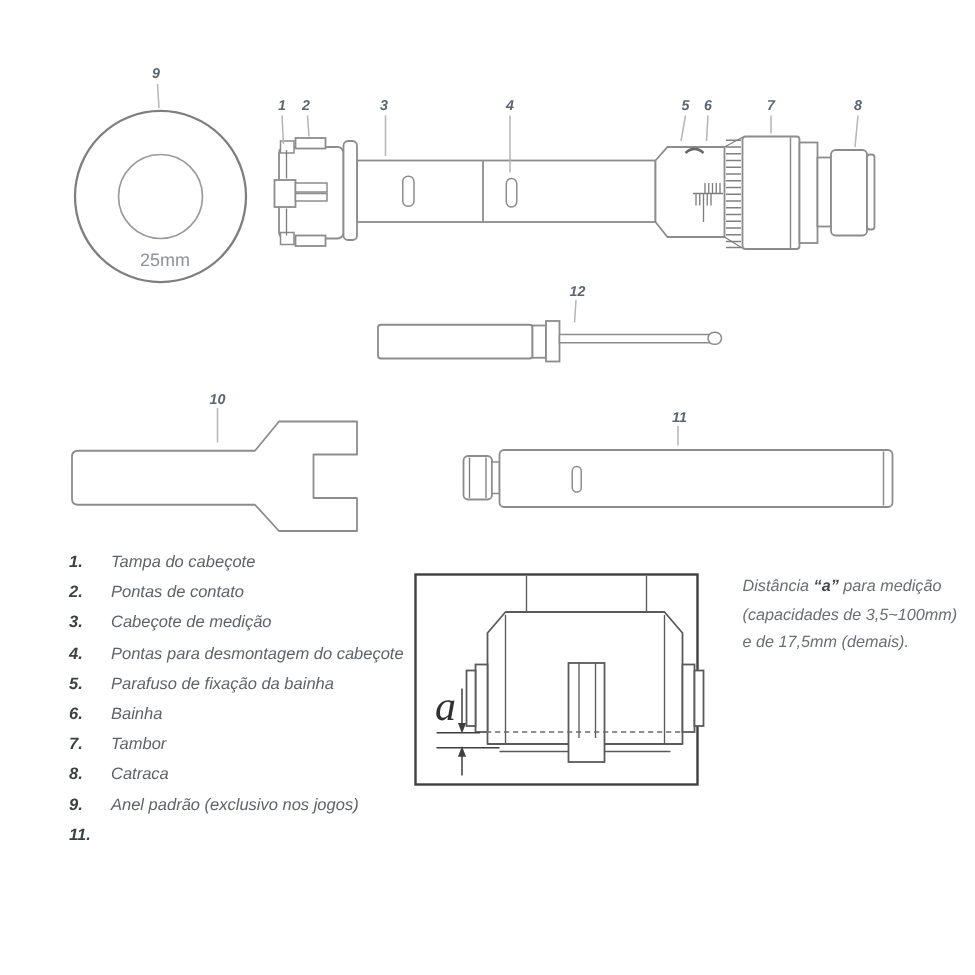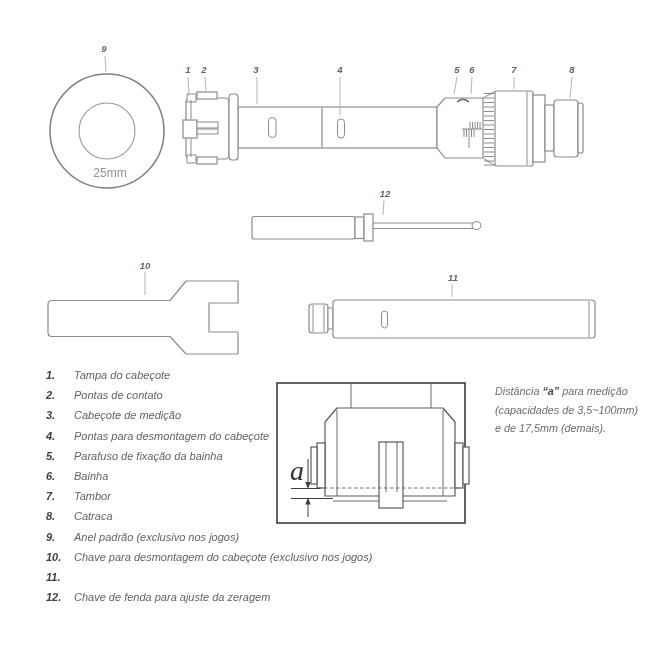--- a/index.html
+++ b/index.html
@@ -186,29 +186,21 @@
     </div>
     <div class="legend-row">
       <span class="num">8.</span>
       <span class="txt">Catraca</span>
     </div>
     <div class="legend-row">
       <span class="num">9.</span>
       <span class="txt">Anel padrão (exclusivo nos jogos)</span>
     </div>
     <div class="legend-row">
-      <span class="num">10.</span>
-      <span class="txt">Chave para desmontagem do cabeçote (exclusivo nos jogos)</span>
-    </div>
-    <div class="legend-row">
       <span class="num">11.</span>
-    </div>
-    <div class="legend-row">
-      <span class="num">12.</span>
-      <span class="txt">Chave de fenda para ajuste da zeragem</span>
     </div>
   </div>
 
   <div class="note">
     <div class="note-line"><span>Distância </span><b>“a”</b><span> para medição</span></div>
     <div class="note-line">(capacidades de 3,5~100mm)</div>
     <div class="note-line">e de 17,5mm (demais).</div>
   </div>
 
 </div>

